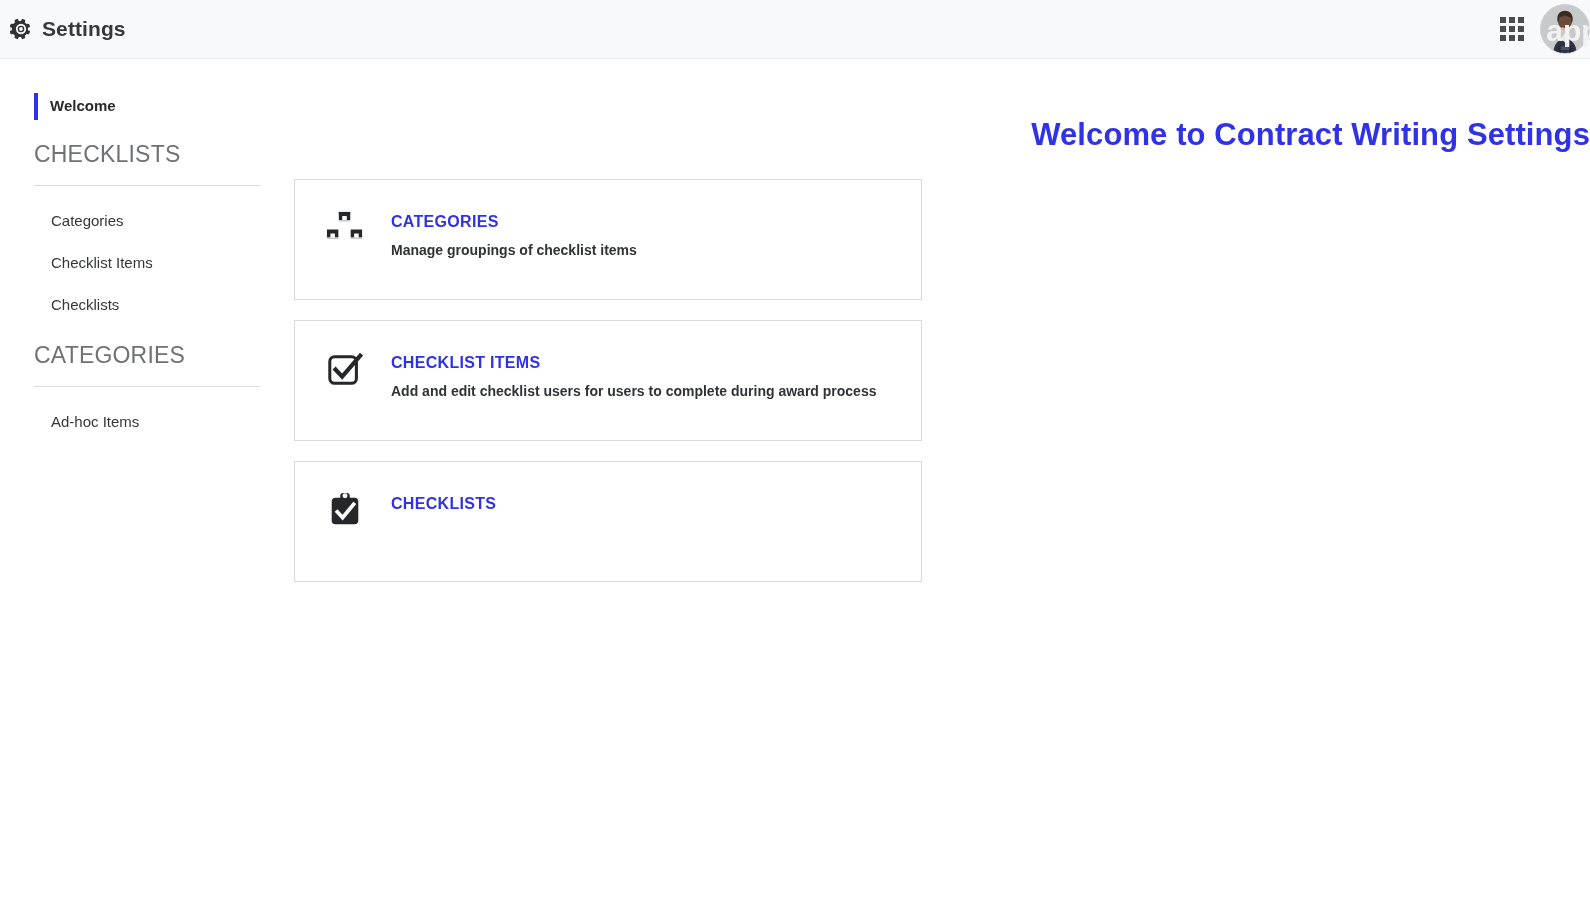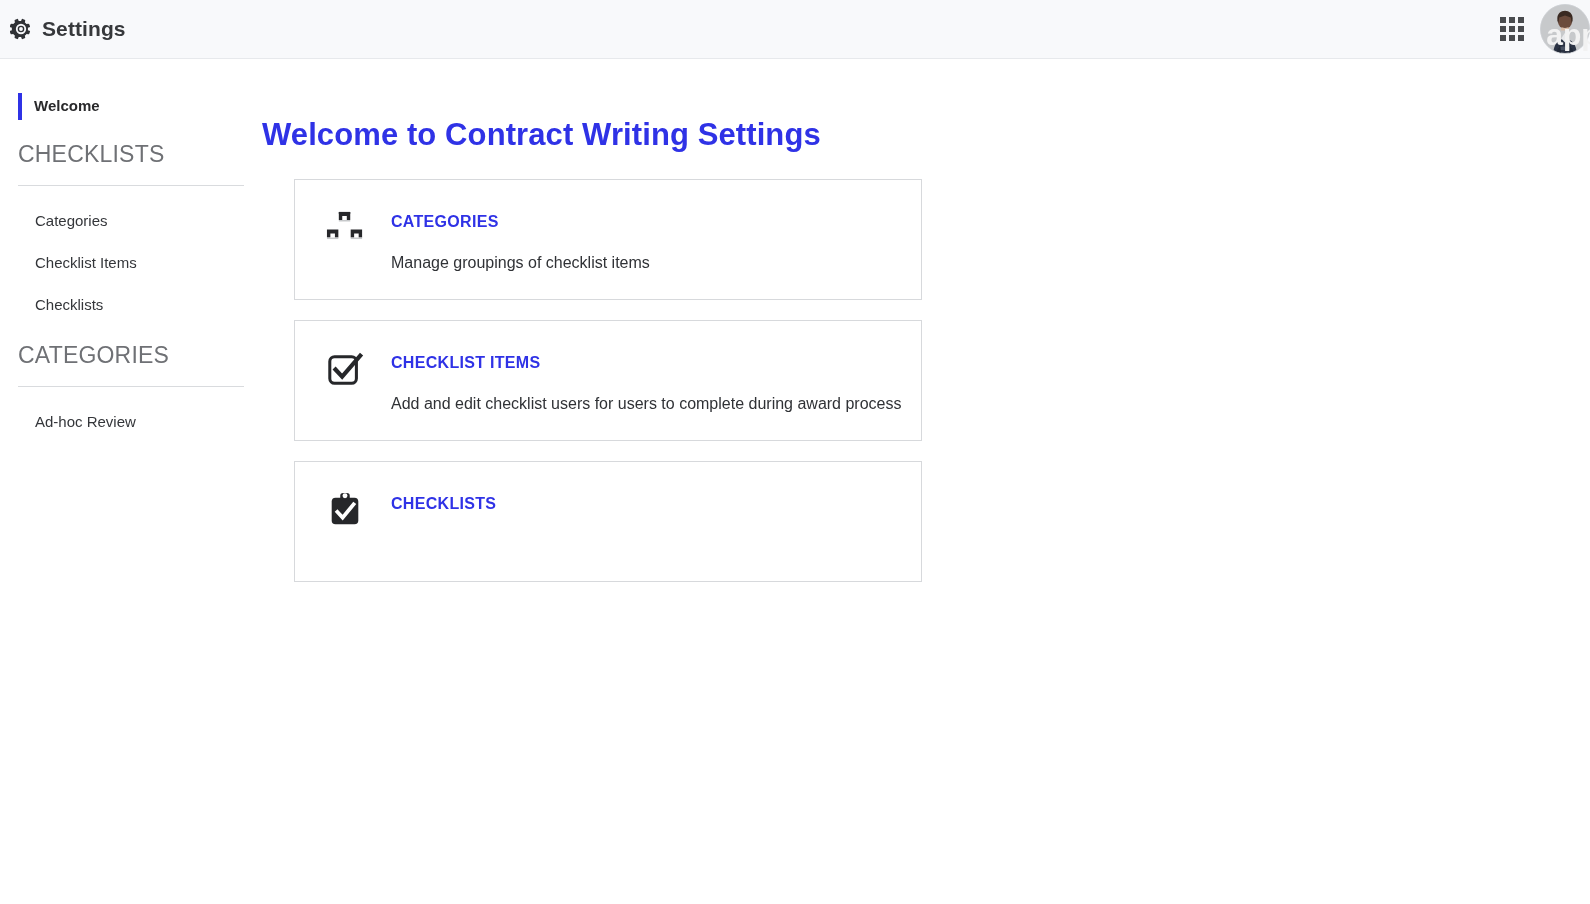--- a/index.html
+++ b/index.html
@@ -15,21 +15,20 @@
 
   
   .topbar {
     position: absolute;
     top: 0; left: 0;
     width: 1590px;
     height: 59px;
     background: #f8f9fb;
     border-bottom: 1px solid #e7e9ec;
     display: flex;
-    align-items: center;
     z-index: 5;
   }
   .topbar-left {
     display: flex;
     align-items: center;
     gap: 10px;
     padding-left: 10px;
   }
   .gear-icon { width: 22px; height: 22px; display: block; }
   .app-title {
@@ -77,21 +76,21 @@
     color: #f2f2f2;
     letter-spacing: 0px;
     white-space: nowrap;
     pointer-events: none;
     user-select: none;
   }
 
   
   .sidebar {
     position: absolute;
-    top: 59px; left: 0;
+    top: 59px; left: 16px;
     width: 262px;
     height: 845px;
     background: #ffffff;
     padding-top: 32px;
   }
   .nav-active {
     position: relative;
     padding: 6px 0 6px 34px;
     margin-bottom: 18px;
   }
@@ -135,21 +134,21 @@
 
   
   .main {
     position: absolute;
     top: 59px; left: 262px;
     width: 1328px;
     height: 845px;
     background: #ffffff;
   }
   .page-title {
-    text-align: left;
+    text-align: right;
     font-size: 31px;
     font-weight: 700;
     color: #2f32e6;
     padding-top: 58px;
     letter-spacing: 0.1px;
   }
   .card-grid {
     display: flex;
     flex-wrap: wrap;
     gap: 20px 20px;
@@ -177,24 +176,25 @@
   .card-icon svg { display: block; }
   .card-body { padding-top: 1px; }
   .card-title {
     font-size: 16px;
     font-weight: 700;
     color: #2f32e6;
     letter-spacing: 0.3px;
     line-height: 21px;
   }
   .card-desc {
-    font-size: 16px;
+    font-size: 14px;
     color: #303236;
     line-height: 22px;
-    margin-top: 20px;
+    margin-top: 7px;
+    font-weight: bold;
   }
 </style>
 </head>
 <body>
 
 <div class="topbar">
   <div class="topbar-left">
     <span class="gear-icon">
       <svg viewBox="0 0 24 24" width="22" height="22" fill="#303236">
         <path d="M12 8.4a3.6 3.6 0 1 0 0 7.2 3.6 3.6 0 0 0 0-7.2zm0 5.7a2.1 2.1 0 1 1 0-4.2 2.1 2.1 0 0 1 0 4.2z"></path>
@@ -246,21 +246,21 @@
     <a class="nav-item">Categories</a>
     <a class="nav-item">Checklist Items</a>
     <a class="nav-item">Checklists</a>
   </div>
 
   <div class="nav-section">
     <div class="nav-section-title">CATEGORIES</div>
     <div class="nav-section-rule"></div>
   </div>
   <div class="nav-items">
-    <a class="nav-item">Ad-hoc Review</a>
+    <a class="nav-item">Ad-hoc Items</a>
   </div>
 </nav>
 
 <main class="main">
   <h1 class="page-title">Welcome to Contract Writing Settings</h1>
 
   <div class="card-grid">
 
     <div class="card">
       <span class="card-icon">

